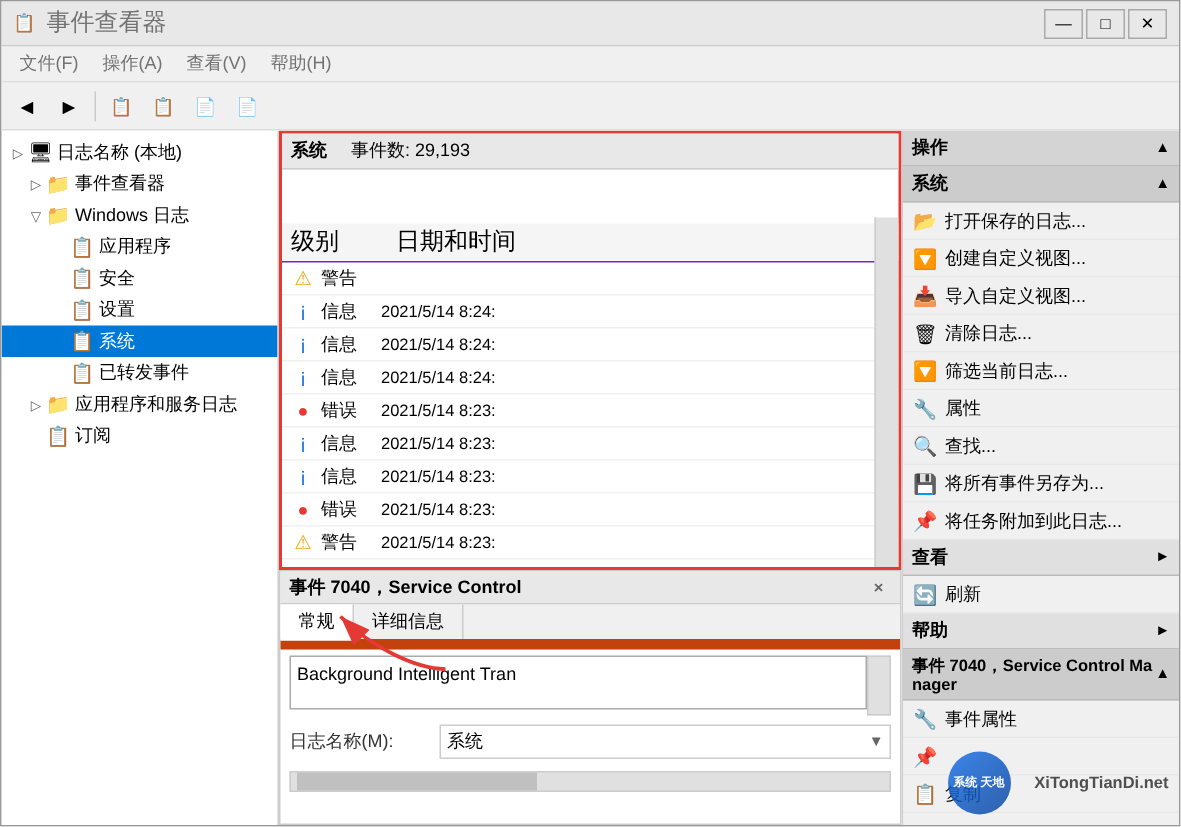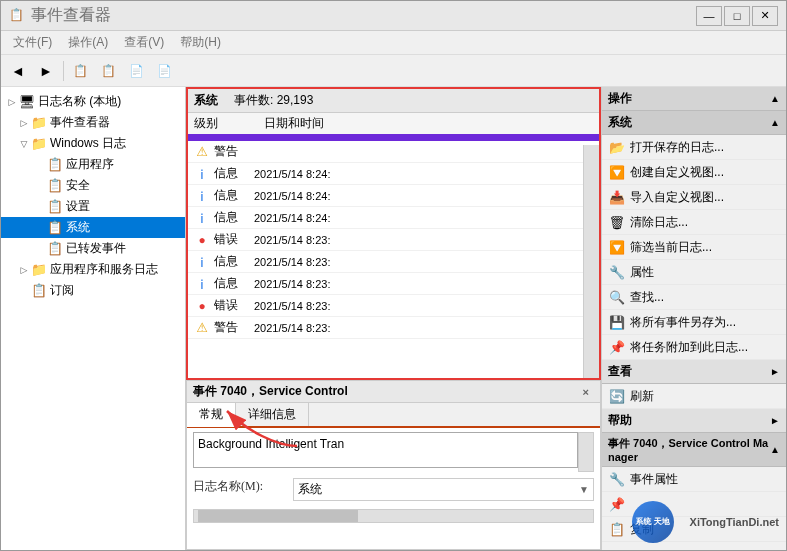--- a/index.html
+++ b/index.html
@@ -177,23 +177,24 @@
     .event-list-header-title {
       font-weight: bold;
       margin-right: 16px;
     }
     .event-list-header-count {
       font-weight: normal;
     }
     .event-table-header {
       display: flex;
       background: #f5f5f5;
-      border-bottom: 7px solid #6d28d9;
+      border-bottom: 1px solid #6d28d9;
       padding: 2px 6px;
-      font-size: 12px;
+      font-size: 16px;
+      margin-top: 36px;
     }
     .col-level { width: 70px; }
     .col-datetime { flex: 1; }
     .event-rows {
       overflow-y: auto;
       height: calc(100% - 56px);
     }
     .event-row {
       display: flex;
       align-items: center;
@@ -251,21 +252,21 @@
     }
     .detail-close-btn {
       cursor: pointer;
       font-size: 11px;
       color: #666;
       padding: 1px 4px;
       border: 1px solid transparent;
     }
     .detail-tabs {
       display: flex;
-      border-bottom: 2px solid #c2410c;
+      border-bottom: 7px solid #c2410c;
       background: #f0f0f0;
     }
     .detail-tab {
       padding: 3px 12px;
       font-size: 12px;
       cursor: pointer;
       border-right: 1px solid #ccc;
       background: #f0f0f0;
     }
     .detail-tab.active {
@@ -274,23 +275,22 @@
       margin-bottom: -1px;
     }
     .detail-content {
       flex: 1;
       overflow: auto;
       padding: 4px 6px;
       font-size: 12px;
     }
     .detail-field-row {
       display: flex;
-      align-items: flex-start;
+      align-items: center;
       margin-bottom: 8px;
-      font-family: Liberation Serif, serif;
     }
     .detail-field-label {
       width: 100px;
       color: #333;
       font-size: 12px;
     }
     .detail-field-value {
       flex: 1;
       border: 1px solid #ccc;
       background: #fff;

